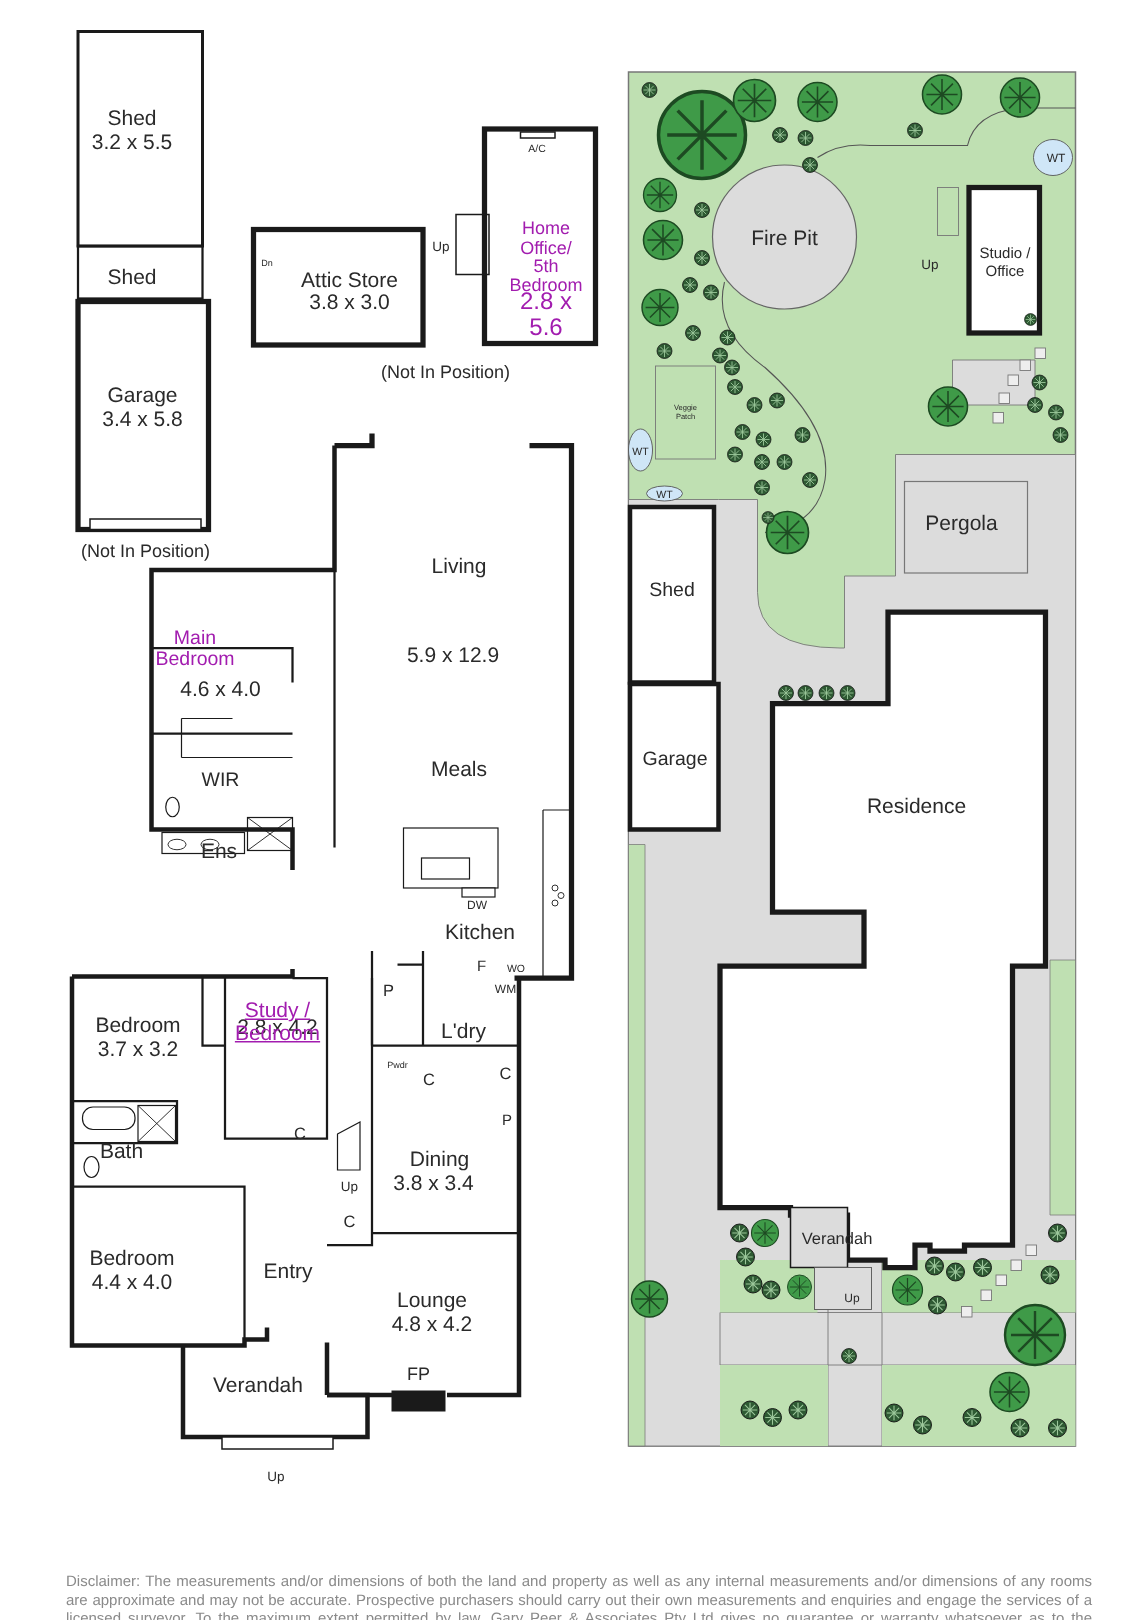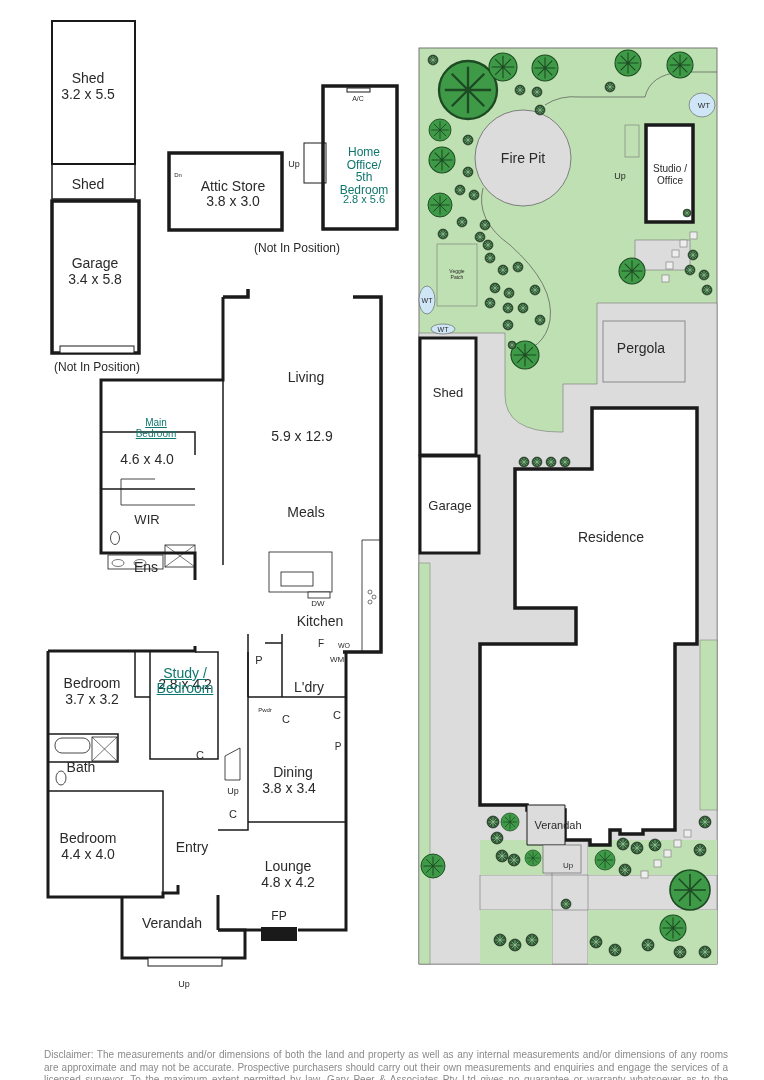--- a/index.html
+++ b/index.html
@@ -2,21 +2,21 @@
 <html><head>
 <meta charset="utf-8">
 <style>
   html, body { margin:0; padding:0; background:#ffffff; }
   body { width:764px; height:1080px; position:relative; overflow:hidden;
          font-family:"Liberation Sans", sans-serif; color:#222; }
   #plan { position:absolute; left:0; top:0; }
   .lbl { font-family:"Liberation Sans", sans-serif; fill:#2a2a2a; text-anchor:middle; }
   .disclaimer { position:absolute; left:44px; top:1049px; width:684px;
                 font-size:10px; line-height:12.6px; color:#8a8a8a; text-align:justify; }
-  .txt { position:absolute; font-family:"Liberation Sans", sans-serif; color:#0f766e;
+  .txt { position:absolute; font-family:"Liberation Sans", sans-serif; color:#a21caf;
          text-align:center; white-space:pre-line; line-height:1.05; }
 </style>
 </head>
 <body>
 
 <svg id="plan" width="764" height="1080" viewBox="0 0 764 1080">
   <defs>
     <g id="tree">
       <circle r="1" fill="#3f9a48" stroke="#1d4a22" stroke-width="0.08"></circle>
       <path d="M-0.8,0 L0.8,0 M0,-0.8 L0,0.8 M-0.56,-0.56 L0.56,0.56 M-0.56,0.56 L0.56,-0.56" stroke="#1d4a22" stroke-width="0.08"></path>
@@ -270,23 +270,23 @@
       <text x="641" y="353" font-size="14">Pergola</text>
       <text x="448" y="397" font-size="13">Shed</text>
       <text x="450" y="510" font-size="13">Garage</text>
       <text x="611" y="542" font-size="14">Residence</text>
       <text x="558" y="829" font-size="11">Verandah</text>
       <text x="568" y="868" font-size="8">Up</text>
     </g>
   </g>
 </svg>
 
-<div class="txt" style="left:124px;top:418px;width:64px;font-size:10px;text-decoration:underline;">Main
+<div class="txt" style="left:98px;top:418px;width:64px;font-size:13px;">Main
 Bedroom</div>
 <div class="txt" style="left:150px;top:666px;width:70px;font-size:14px;text-decoration:underline;">Study /
 Bedroom</div>
 <div class="txt" style="left:334px;top:146px;width:60px;font-size:12px;">Home
 Office/
 5th
 Bedroom</div>
-<div class="txt" style="left:334px;top:194px;width:60px;font-size:11px;">2.8 x 5.6</div>
+<div class="txt" style="left:334px;top:194px;width:60px;font-size:16px;">2.8 x 5.6</div>
 
 <div class="disclaimer">Disclaimer: The measurements and/or dimensions of both the land and property as well as any internal measurements and/or dimensions of any rooms are approximate and may not be accurate. Prospective purchasers should carry out their own measurements and enquiries and engage the services of a licensed surveyor. To the maximum extent permitted by law, Gary Peer &amp; Associates Pty Ltd gives no guarantee or warranty whatsoever as to the accuracy or otherwise of the measurements and dimensions set out (including but not limited to errors or omissions) and expressly disclaims all liability for any loss or damage, whatever the cause, which may arise from any person acting and/or relying on such measurements and dimensions.</div>
 
 </body></html>

